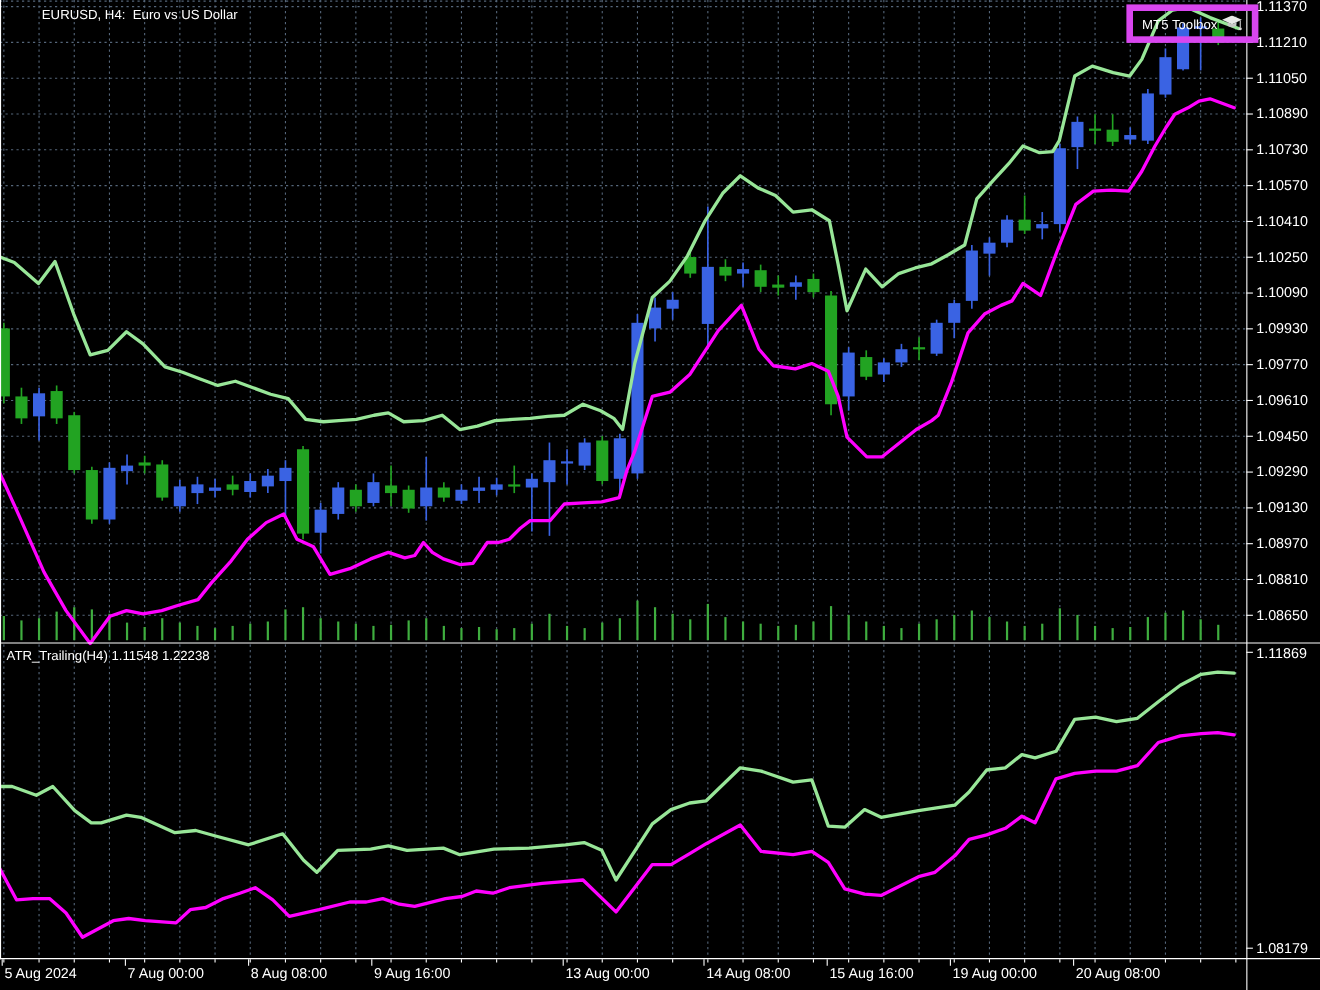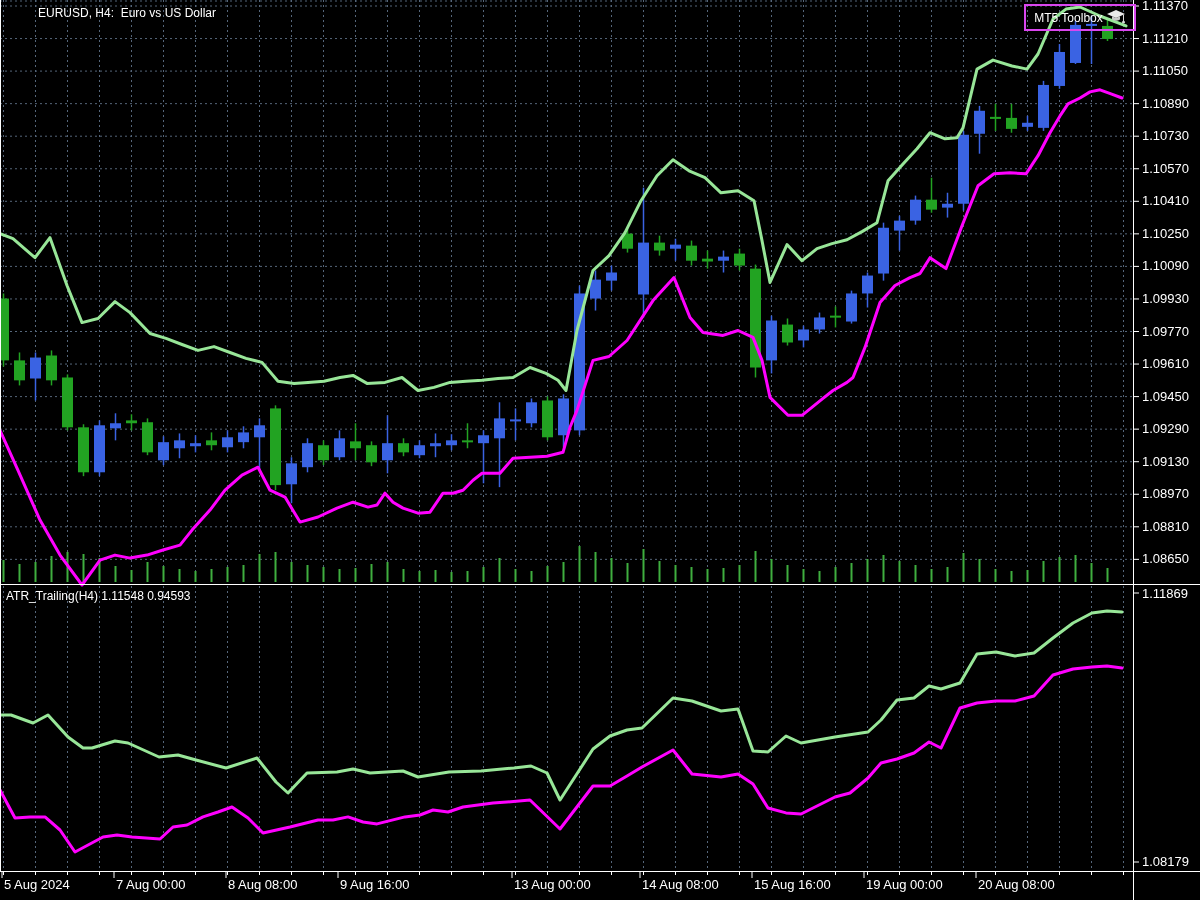--- a/index.html
+++ b/index.html
@@ -2,21 +2,21 @@
 <html><head>
 <meta charset="utf-8">
 <style>
   html,body{margin:0;padding:0;background:#000;}
   .screen{position:relative;width:1200px;height:900px;background:#000;overflow:hidden;
           font-family:"Liberation Sans",sans-serif;}
   .screen svg{position:absolute;left:0;top:0;}
   .symbol-title{position:absolute;left:10px;top:6px;color:#fff;font-size:12px;white-space:pre;margin-left:28px;}
   .sub-label{position:absolute;left:6px;top:589px;color:#fff;font-size:12px;white-space:pre;}
   .toolbox{position:absolute;left:1024px;top:4px;width:108px;height:23px;
-           border:2px solid #d946ef;display:flex;align-items:center;justify-content:center;
+           border:6px solid #d946ef;display:flex;align-items:center;justify-content:center;
            gap:4px;color:#fff;font-size:12px;background:transparent;}
   .toolbox svg{position:static;}
   text{font-family:"Liberation Sans",sans-serif;}
 </style>
 </head>
 <body>
 
 <div class="screen">
   <svg id="chart" width="1200" height="900">
       <line x1="3.5" y1="0" x2="3.5" y2="583" stroke="#55667a" stroke-dasharray="2,3"></line>
@@ -429,14 +429,14 @@
   <div class="toolbox">
     <span>MT5 Toolbox</span>
     <svg width="19" height="16" viewBox="0 0 19 16">
       <polygon points="9,0 18,4 9,8 0,4" fill="#e9e9e9"></polygon>
       <path d="M5 6.2 L5 9.5 Q9 12 13 9.5 L13 6.2 L9 8 Z" fill="#c9c9c9"></path>
       <line x1="16.5" y1="4.6" x2="16.5" y2="11" stroke="#d9d9d9" stroke-width="1"></line>
       <circle cx="16.5" cy="12.2" r="1.4" fill="#d9d9d9"></circle>
     </svg>
   </div>
 
-  <div class="sub-label">ATR_Trailing(H4) 1.11548 0.94593</div>
+  <div class="sub-label">ATR_Trailing(H4) 1.11548 1.22238</div>
 </div>
 
 </body></html>

